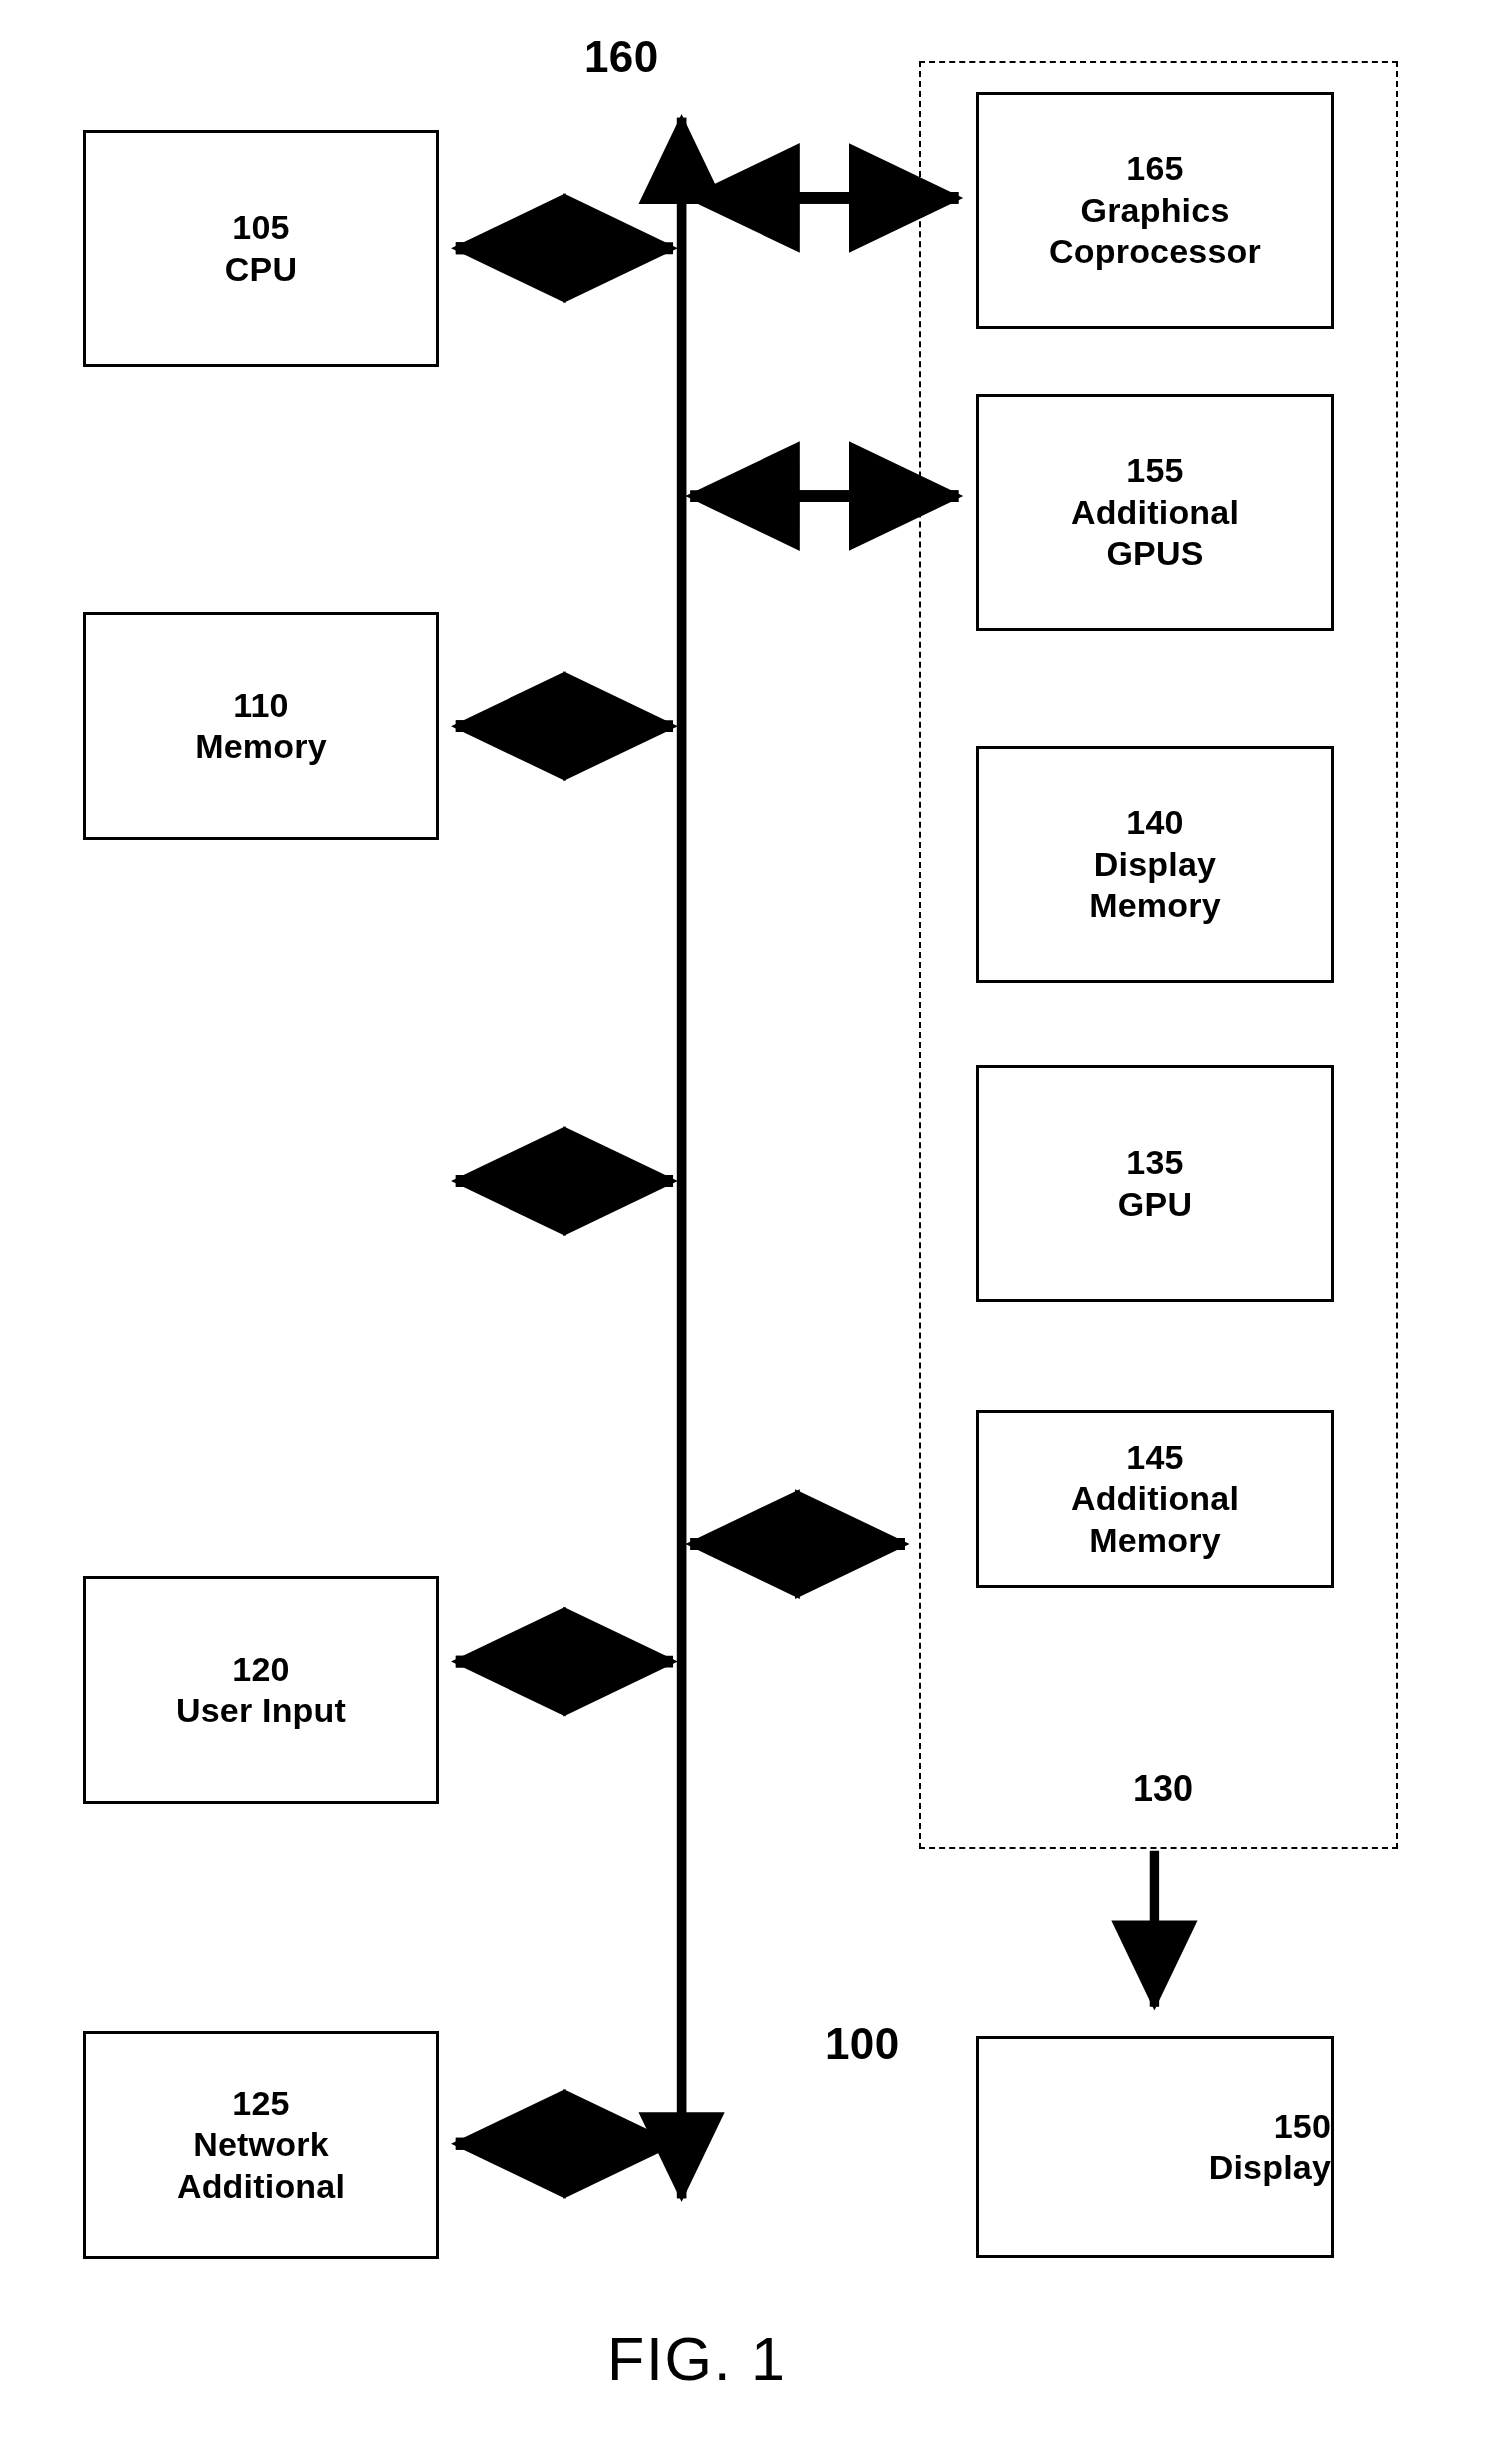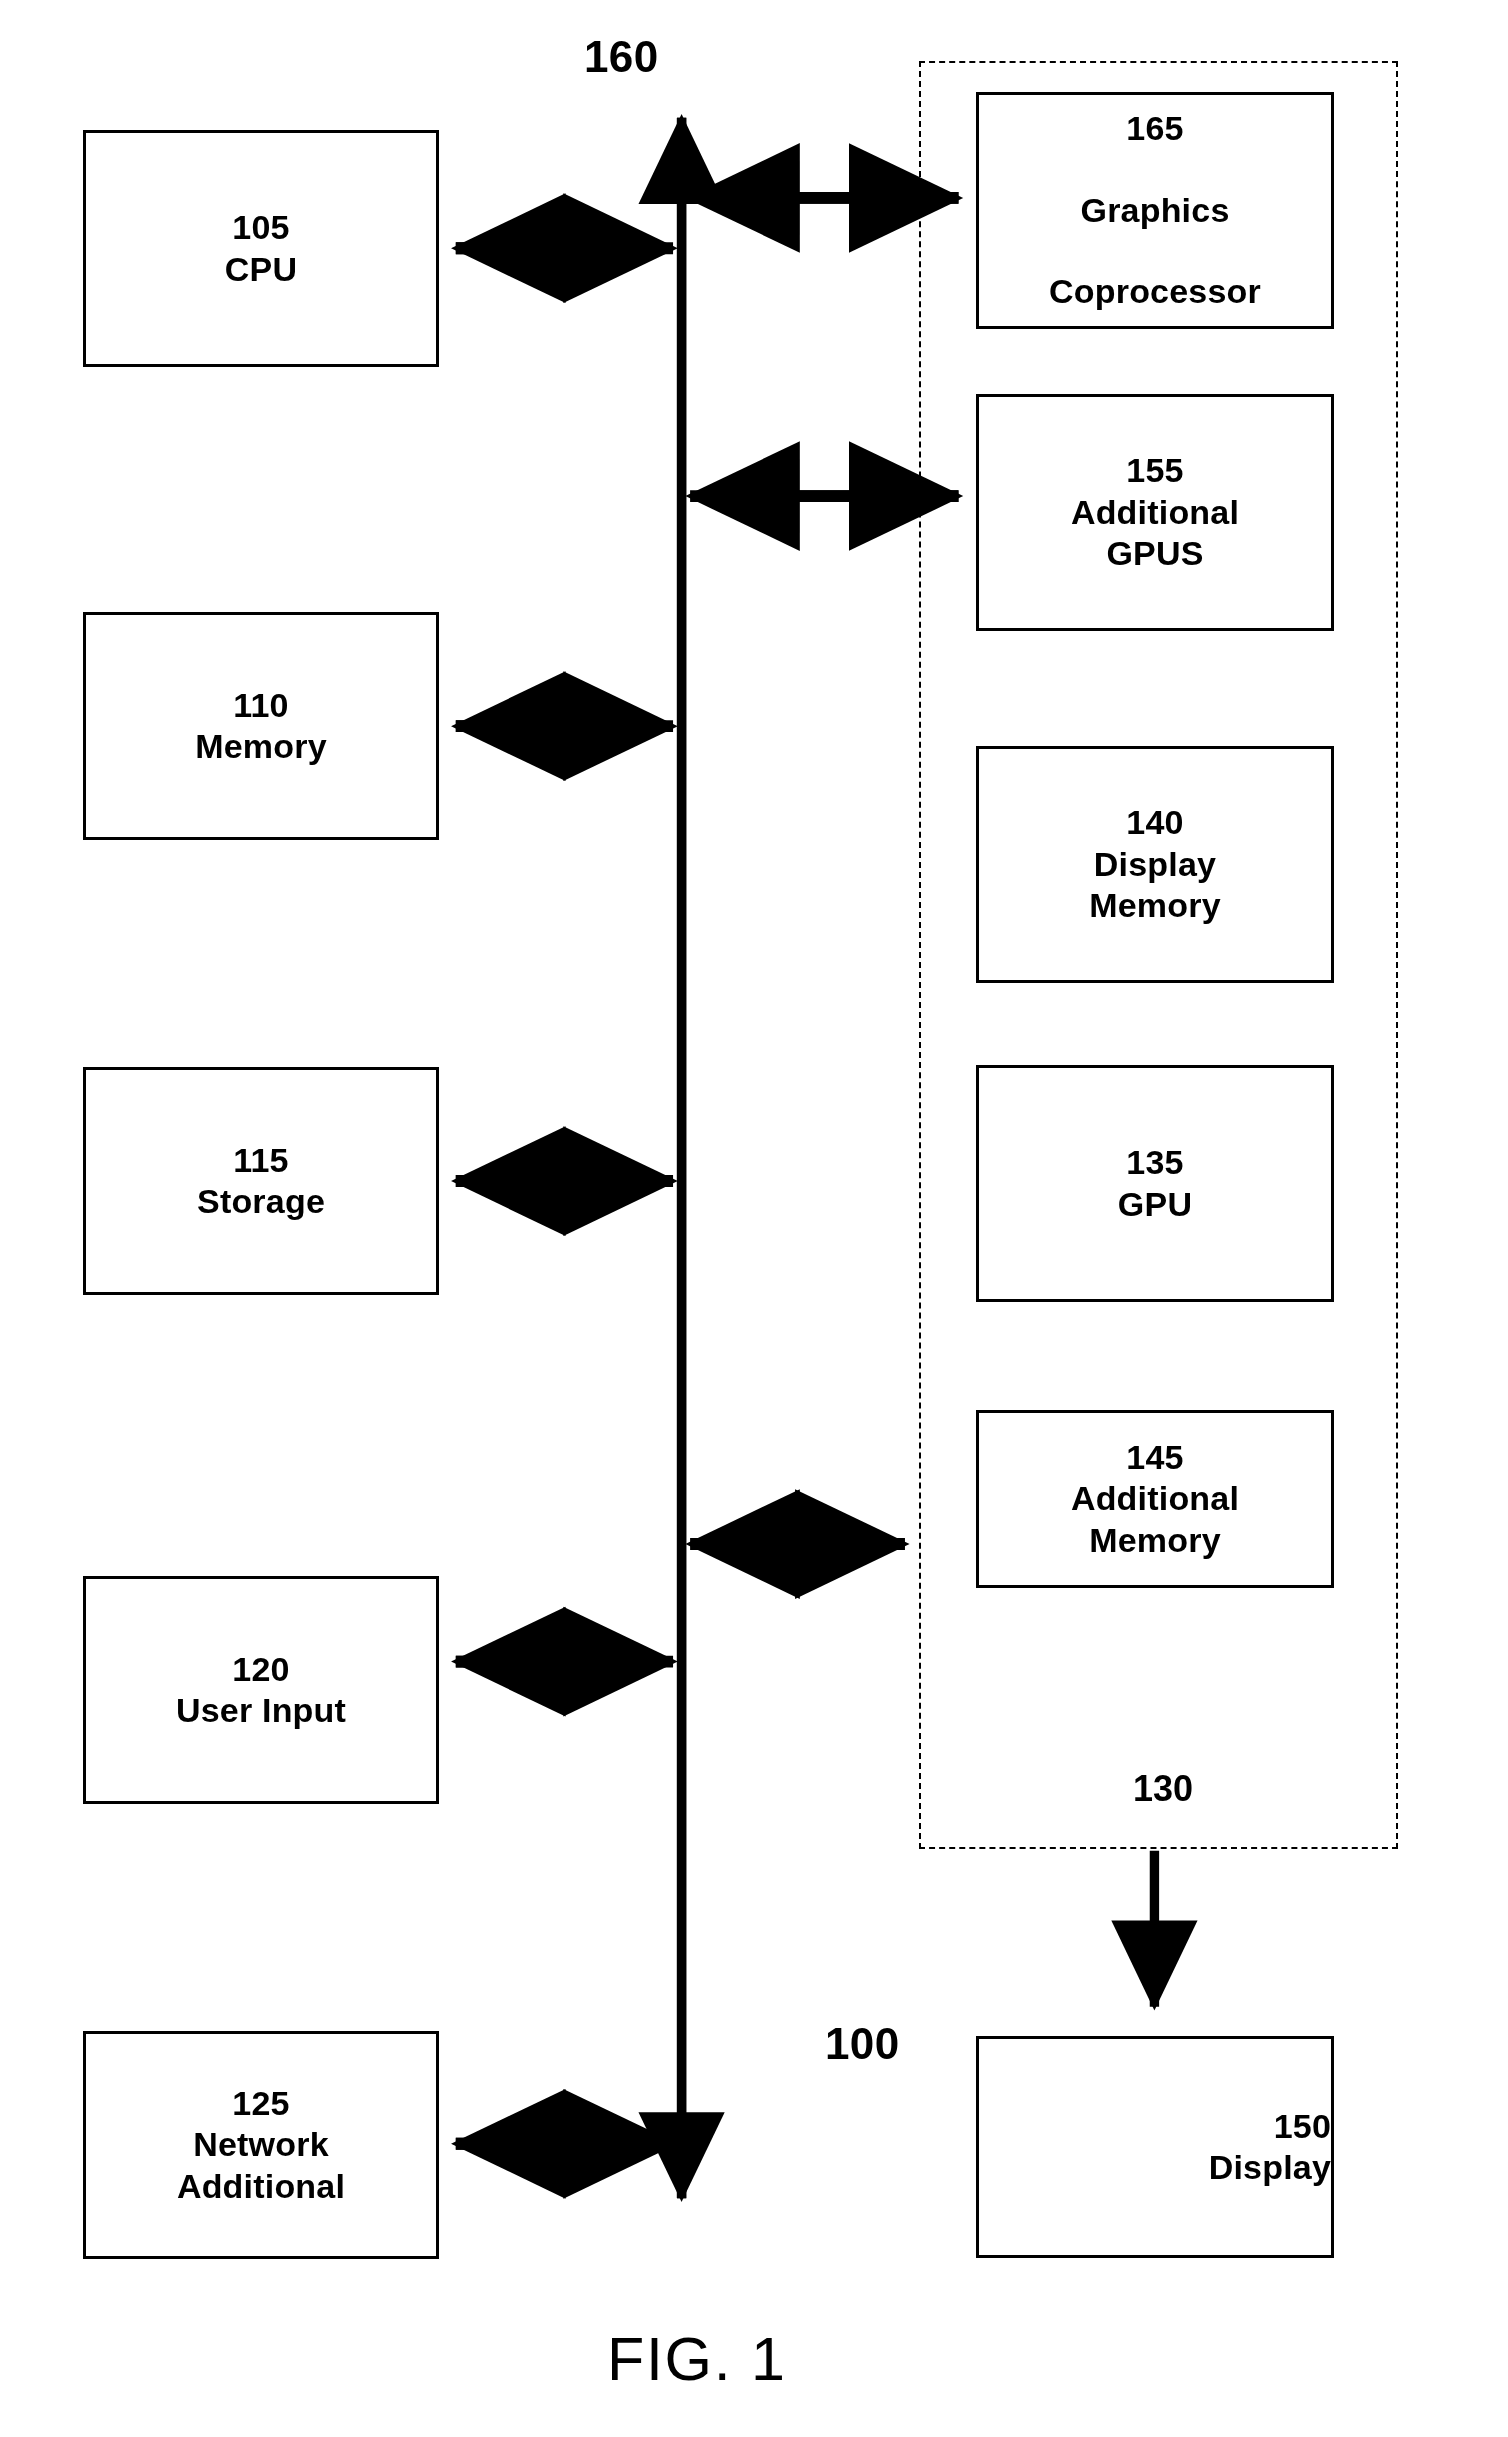--- a/index.html
+++ b/index.html
@@ -84,37 +84,33 @@
   <div class="box" style="left:83px; top:130px; width:356px; height:237px;">
     <span class="ref">105</span>
     <span class="nm">CPU</span>
   </div>
 
   <div class="box" style="left:83px; top:612px; width:356px; height:228px;">
     <span class="ref">110</span>
     <span class="nm">Memory</span>
   </div>
 
-  <div class="box" style="left:83px; top:1067px; width:356px; height:228px;">
-    <span class="ref">115</span>
-    <span class="nm">Storage</span>
-  </div>
 
   <div class="box" style="left:83px; top:1576px; width:356px; height:228px;">
     <span class="ref">120</span>
     <span class="nm">User Input</span>
   </div>
 
   <div class="box" style="left:83px; top:2031px; width:356px; height:228px;">
     <span class="ref">125</span>
     <span class="nm">Network</span>
     <span class="nm">Additional</span>
   </div>
 
-  <div class="box" style="left:976px; top:92px; width:358px; height:237px;gap:40px;">
+  <div class="box" style="left:976px; top:92px; width:358px; height:237px;">
     <span class="ref">165</span>
     <span class="nm">Graphics</span>
     <span class="nm">Coprocessor</span>
   </div>
 
   <div class="box" style="left:976px; top:394px; width:358px; height:237px;">
     <span class="ref">155</span>
     <span class="nm">Additional</span>
     <span class="nm">GPUS</span>
   </div>

